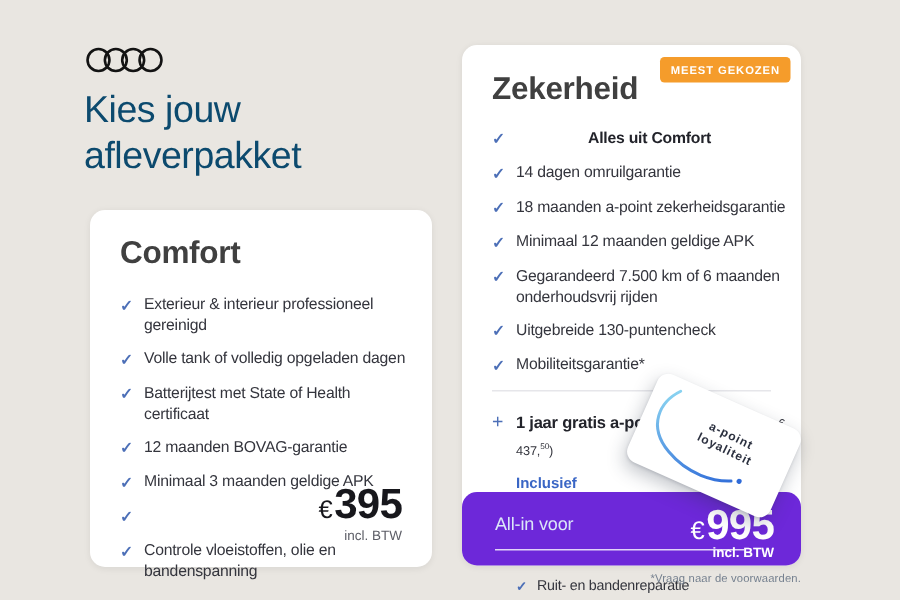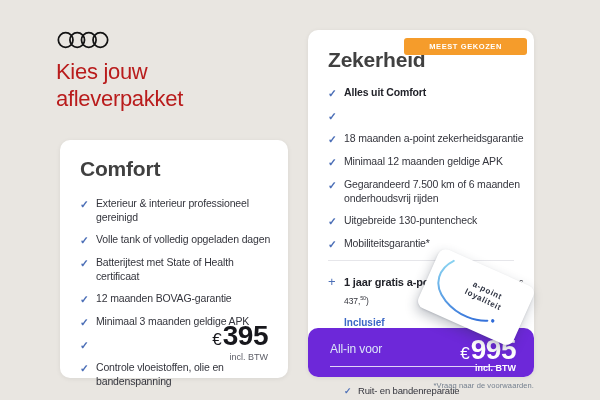--- a/index.html
+++ b/index.html
@@ -10,57 +10,57 @@
     position: relative;
     overflow: hidden;
     color: #1d1d22;
   }
   .canvas { position: absolute; inset: 0; width: 600px; height: 400px; }
 
   
   .logo { position: absolute; left: 57px; top: 31px; width: 52px; height: 18px; }
   .page-title {
     position: absolute; left: 56px; top: 58px; width: 205px;
-    font-size: 22px; line-height: 1.24; font-weight: 500;
-    letter-spacing: -0.3px; color: #b91c1c;
+    font-size: 25px; line-height: 1.24; font-weight: 500;
+    letter-spacing: -0.3px; color: #0c4a6e;
   }
 
   
   .card {
     position: absolute; background: #ffffff; border-radius: 10px;
     box-shadow: 0 1px 5px rgba(0,0,0,0.07);
   }
   .card-title { font-size: 21px; font-weight: 700; letter-spacing: -0.2px; color: #404040; }
 
   .check-list { list-style: none; }
   .check-row { display: flex; align-items: flex-start; margin-bottom: 9px; }
   .check-icon {
     flex: 0 0 16px; color: #4c6fb7; font-size: 10.5px; line-height: 14px;
     font-weight: 700;
   }
   .check-text {
     font-size: 10.5px; line-height: 13.5px; letter-spacing: -0.15px; color: #34353d;
   }
-  .row-bold .check-text { font-weight: 700; color: #22232a; }
+  .row-bold .check-text { font-weight: 700; color: #22232a; margin-left: 48px; }
 
   
   .comfort-card { left: 60px; top: 140px; width: 228px; height: 238px; padding: 17px 10px 0 20px; }
   .comfort-card .card-title { margin-bottom: 16px; }
   .price-block { position: absolute; right: 20px; bottom: 16px; text-align: right; }
   .price-line { display: flex; align-items: baseline; justify-content: flex-end; color: #17171c; }
   .price-cur { font-size: 17px; font-weight: 500; margin-right: 1px; }
   .price-amount { font-size: 28px; font-weight: 700; letter-spacing: -0.5px; line-height: 26px; }
   .price-note { font-size: 9px; color: #5c5d66; margin-top: 2px; }
 
   
   .zeker-card { left: 308px; top: 30px; width: 226px; height: 347px; padding: 18px 10px 0 20px; }
   .badge {
     position: absolute; top: 8px; right: 7px; background: #f59c2b; color: #ffffff;
     font-size: 7.5px; font-weight: 700; letter-spacing: 0.6px;
-    padding: 4px 25px; border-radius: 3px;
+    padding: 4px 7px; border-radius: 3px;
   }
   .zeker-card .card-title { margin-bottom: 14px; }
 
   .divider { border: none; border-top: 1px solid #e6e6ea; margin: 4px 10px 11px 0; }
 
   .loyalty-row { display: flex; align-items: baseline; }
   .plus-icon { flex: 0 0 16px; color: #4c6fb7; font-size: 13px; font-weight: 500; line-height: 13px; }
   .loyalty-title { font-size: 11px; font-weight: 700; letter-spacing: -0.15px; color: #22232a; }
   .loyalty-note { font-size: 8.5px; color: #34353d; margin-left: 3px; letter-spacing: -0.1px; }
   .loyalty-note sup { font-size: 5.5px; }
@@ -164,20 +164,21 @@
     <span class="badge">MEEST GEKOZEN</span>
     <h2 class="card-title">Zekerheid</h2>
 
     <ul class="check-list">
       <li class="check-row row-bold">
         <span class="check-icon">✓</span>
         <span class="check-text">Alles uit Comfort</span>
       </li>
       <li class="check-row">
         <span class="check-icon">✓</span>
+        <span class="check-text">14 dagen omruilgarantie</span>
       </li>
       <li class="check-row">
         <span class="check-icon">✓</span>
         <span class="check-text">18 maanden a-point zekerheidsgarantie</span>
       </li>
       <li class="check-row">
         <span class="check-icon">✓</span>
         <span class="check-text">Minimaal 12 maanden geldige APK</span>
       </li>
       <li class="check-row">

